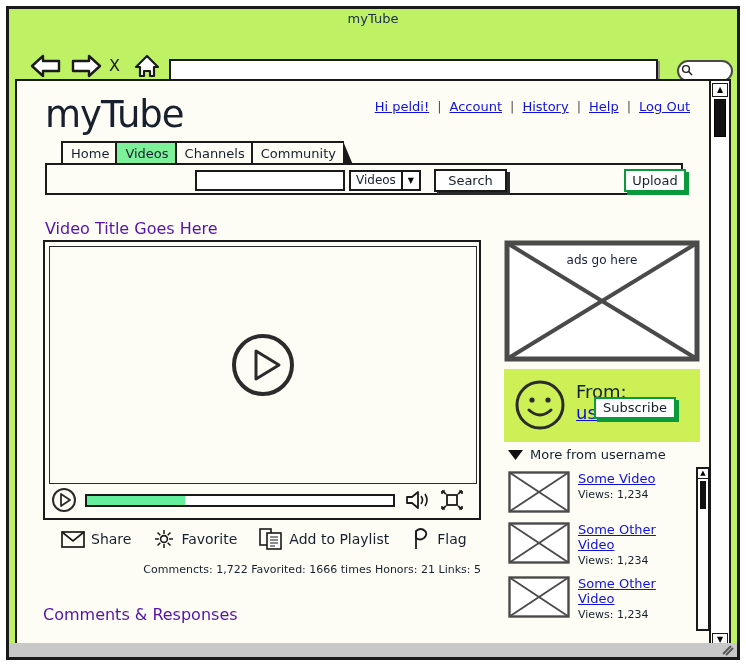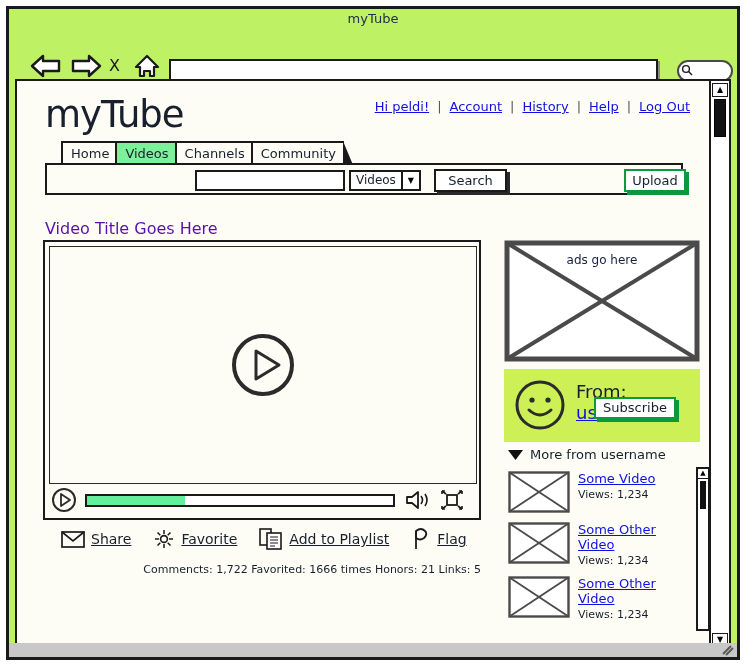--- a/index.html
+++ b/index.html
@@ -313,21 +313,21 @@
     align-items: center;
     font-size: 14px;
     color: #16202c;
   }
   .action {
     display: flex;
     align-items: center;
     margin-right: 22px;
     cursor: pointer;
   }
-  .action .lbl { margin-left: 6px; text-decoration: underline; }
+  .action .lbl { margin-left: 6px; }
 
   #stats {
     position: absolute;
     left: 26px; top: 482px;
     width: 438px;
     text-align: right;
     font-size: 11px;
     color: #16202c;
   }
 
@@ -612,20 +612,21 @@
               <path d="M5 21 L5 3" fill="none" stroke="#1a1a1a" stroke-width="1.8"></path>
               <path d="M5 3 Q10 -1 14 3 Q17 6 13 10 Q9 13 5 10 Z" fill="none" stroke="#1a1a1a" stroke-width="1.8" stroke-linejoin="round"></path>
             </svg>
           </span>
           <span class="lbl">Flag</span>
         </span>
       </div>
 
       <div id="stats">Commencts: 1,722 Favorited: 1666 times Honors: 21 Links: 5</div>
 
+      <div id="comments-heading">Comments &amp; Responses</div>
 
       <div id="ad-box">
         <svg width="196" height="122" viewBox="0 0 196 122" style="position:absolute;left:0;top:0;">
           <rect x="3" y="3" width="190" height="116" fill="#fff" stroke="#4a4a4a" stroke-width="5"></rect>
           <line x1="3" y1="3" x2="193" y2="119" stroke="#4a4a4a" stroke-width="4"></line>
           <line x1="193" y1="3" x2="3" y2="119" stroke="#4a4a4a" stroke-width="4"></line>
         </svg>
         <div id="ad-label">ads go here</div>
       </div>
 

